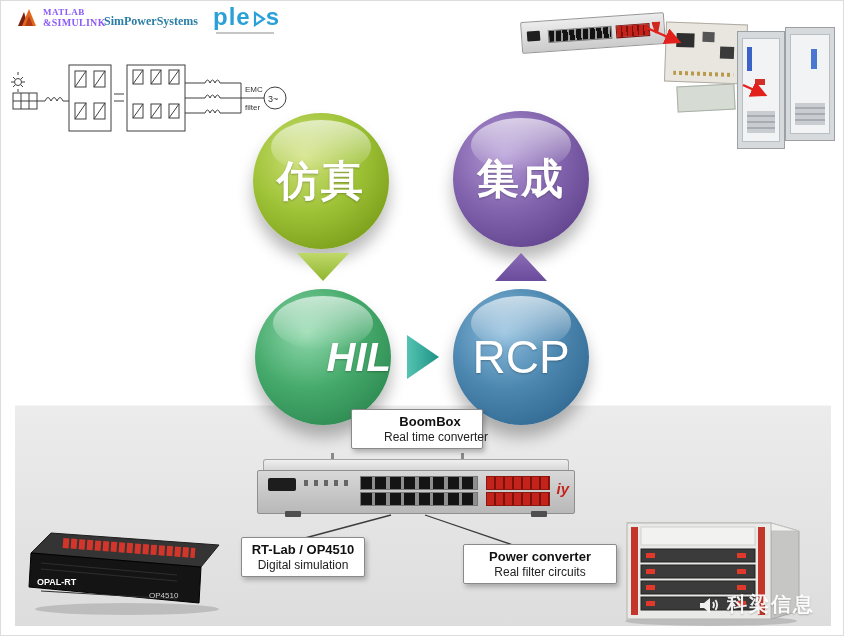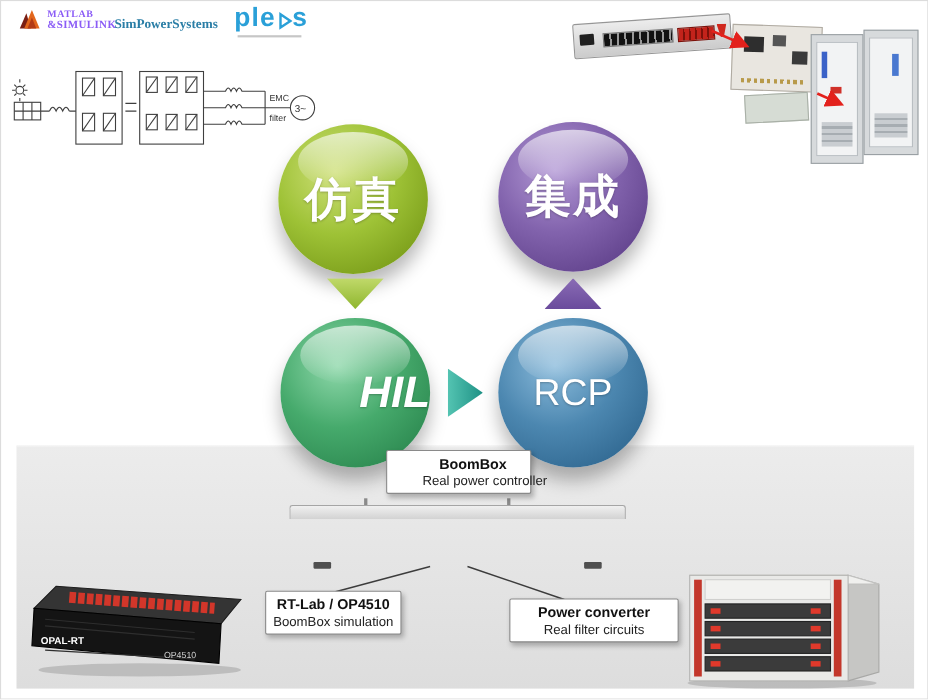--- a/index.html
+++ b/index.html
@@ -65,21 +65,21 @@
     justify-content:center;color:#fff;box-shadow:0 12px 16px rgba(0,0,0,.28);}
   .circle .gloss{position:absolute;left:18px;top:7px;width:100px;height:54px;border-radius:50%;
     background:linear-gradient(180deg,rgba(255,255,255,.65),rgba(255,255,255,0));}
   .circle .label{position:relative;z-index:1;text-shadow:0 1px 2px rgba(0,0,0,.25);}
   .c-sim{left:252px;top:112px;background:radial-gradient(circle at 38% 32%,#cfe07a 0%,#9ec236 45%,#7da01c 80%,#6b8f12 100%);}
   .c-int{left:452px;top:110px;background:radial-gradient(circle at 38% 32%,#b49ad6 0%,#8263ad 45%,#64458f 80%,#583a82 100%);}
   .c-hil{left:254px;top:288px;background:radial-gradient(circle at 38% 32%,#8fd8ab 0%,#46aa6c 45%,#2f8c53 80%,#27804a 100%);justify-content:flex-end;}
   .c-rcp{left:452px;top:288px;background:radial-gradient(circle at 38% 32%,#8cbcdc 0%,#4c87b0 45%,#336b94 80%,#2b6089 100%);}
   .c-sim .label,.c-int .label{font-size:42px;font-weight:700;letter-spacing:2px;}
   .c-hil .label{font-size:40px;font-style:italic;font-weight:600;}
-  .c-rcp .label{font-size:34px;font-weight:500;}
+  .c-rcp .label{font-size:46px;font-weight:500;}
 
   
   .arrow{position:absolute;}
   .arrow-down{left:296px;top:252px;width:52px;height:28px;
     background:linear-gradient(180deg,#c0d96a,#8fb62e);clip-path:polygon(0 0,100% 0,50% 100%);}
   .arrow-up{left:494px;top:252px;width:52px;height:28px;
     background:linear-gradient(180deg,#8a6cb5,#6a4b9c);clip-path:polygon(50% 0,100% 100%,0 100%);}
   .arrow-right{left:406px;top:334px;width:32px;height:44px;
     background:linear-gradient(90deg,#54c4b2,#1e9185);clip-path:polygon(0 0,100% 50%,0 100%);}
 
@@ -254,43 +254,52 @@
   <div class="arrow arrow-right"></div>
   <div class="circle c-rcp">
     <div class="gloss"></div>
     <span class="label">RCP</span>
   </div>
 
   <div class="boombox">
     <div class="bb-ant bb-ant1"></div>
     <div class="bb-ant bb-ant2"></div>
     <div class="bb-lid"></div>
+    <div class="bb-front">
+      <div class="bb-screen"></div>
+      <div class="bb-btns"></div>
+      <div class="bb-ports row1"></div>
+      <div class="bb-ports row2"></div>
+      <div class="bb-reds row1"></div>
+      <div class="bb-reds row2"></div>
+      <span class="bb-logo">iy</span>
+    </div>
     <div class="bb-foot f1"></div>
     <div class="bb-foot f2"></div>
   </div>
 
   <svg class="overlay" width="844" height="636" viewBox="0 0 844 636">
     <defs>
       <marker id="arrR" markerWidth="7" markerHeight="7" refX="5" refY="3.5" orient="auto">
         <path d="M0 0 L7 3.5 L0 7 z" fill="#e3211c"></path>
       </marker>
     </defs>
     <line x1="646" y1="27" x2="676" y2="40" stroke="#e3211c" stroke-width="2.4" marker-end="url(#arrR)"></line>
     <line x1="742" y1="84" x2="762" y2="93" stroke="#e3211c" stroke-width="2.4" marker-end="url(#arrR)"></line>
     <line x1="390" y1="514" x2="304" y2="537" stroke="#3c3c3c" stroke-width="1.3"></line>
     <line x1="424" y1="514" x2="512" y2="544" stroke="#3c3c3c" stroke-width="1.3"></line>
   </svg>
 
   <div class="callout co-boombox">
     <div class="t">BoomBox</div>
-    <div class="s">Real power controller</div>
+    <div class="s">Real time converter</div>
   </div>
   <div class="callout co-rtlab">
     <div class="t">RT-Lab / OP4510</div>
-    <div class="s">BoomBox simulation</div>
+    <div class="s">Digital simulation</div>
   </div>
   <div class="callout co-power">
     <div class="t">Power converter</div>
     <div class="s">Real filter circuits</div>
   </div>
 
   <svg class="opal" width="200" height="92" viewBox="0 0 200 92">
     <ellipse cx="100" cy="84" rx="92" ry="6" fill="rgba(0,0,0,.15)"></ellipse>
     <polygon points="24,8 192,20 174,42 4,28" fill="#343434" stroke="#1d1d1d"></polygon>
     <line x1="36" y1="18" x2="168" y2="28" stroke="#d2362a" stroke-width="10" stroke-dasharray="6 2"></line>
@@ -321,14 +330,22 @@
         <rect x="118" y="40" width="9" height="5"></rect>
       <rect x="27" y="56" width="9" height="5"></rect>
         <rect x="118" y="56" width="9" height="5"></rect>
       <rect x="27" y="72" width="9" height="5"></rect>
         <rect x="118" y="72" width="9" height="5"></rect>
       <rect x="27" y="88" width="9" height="5"></rect>
         <rect x="118" y="88" width="9" height="5"></rect>
     </g>
   </svg>
 
+  <div class="watermark">
+    <svg class="wm-icon" width="24" height="24" viewBox="0 0 24 24">
+      <path d="M3 10v5h4l6 5V5L7 10H3z" fill="#ffffff"></path>
+      <path d="M16 9q2 3 0 6" stroke="#fff" stroke-width="1.8" fill="none"></path>
+      <path d="M18.5 7q3.2 5 0 10" stroke="#fff" stroke-width="1.8" fill="none"></path>
+    </svg>
+    <span class="wm-text">科梁信息</span>
+  </div>
 
 </div>
 
 </body></html>

